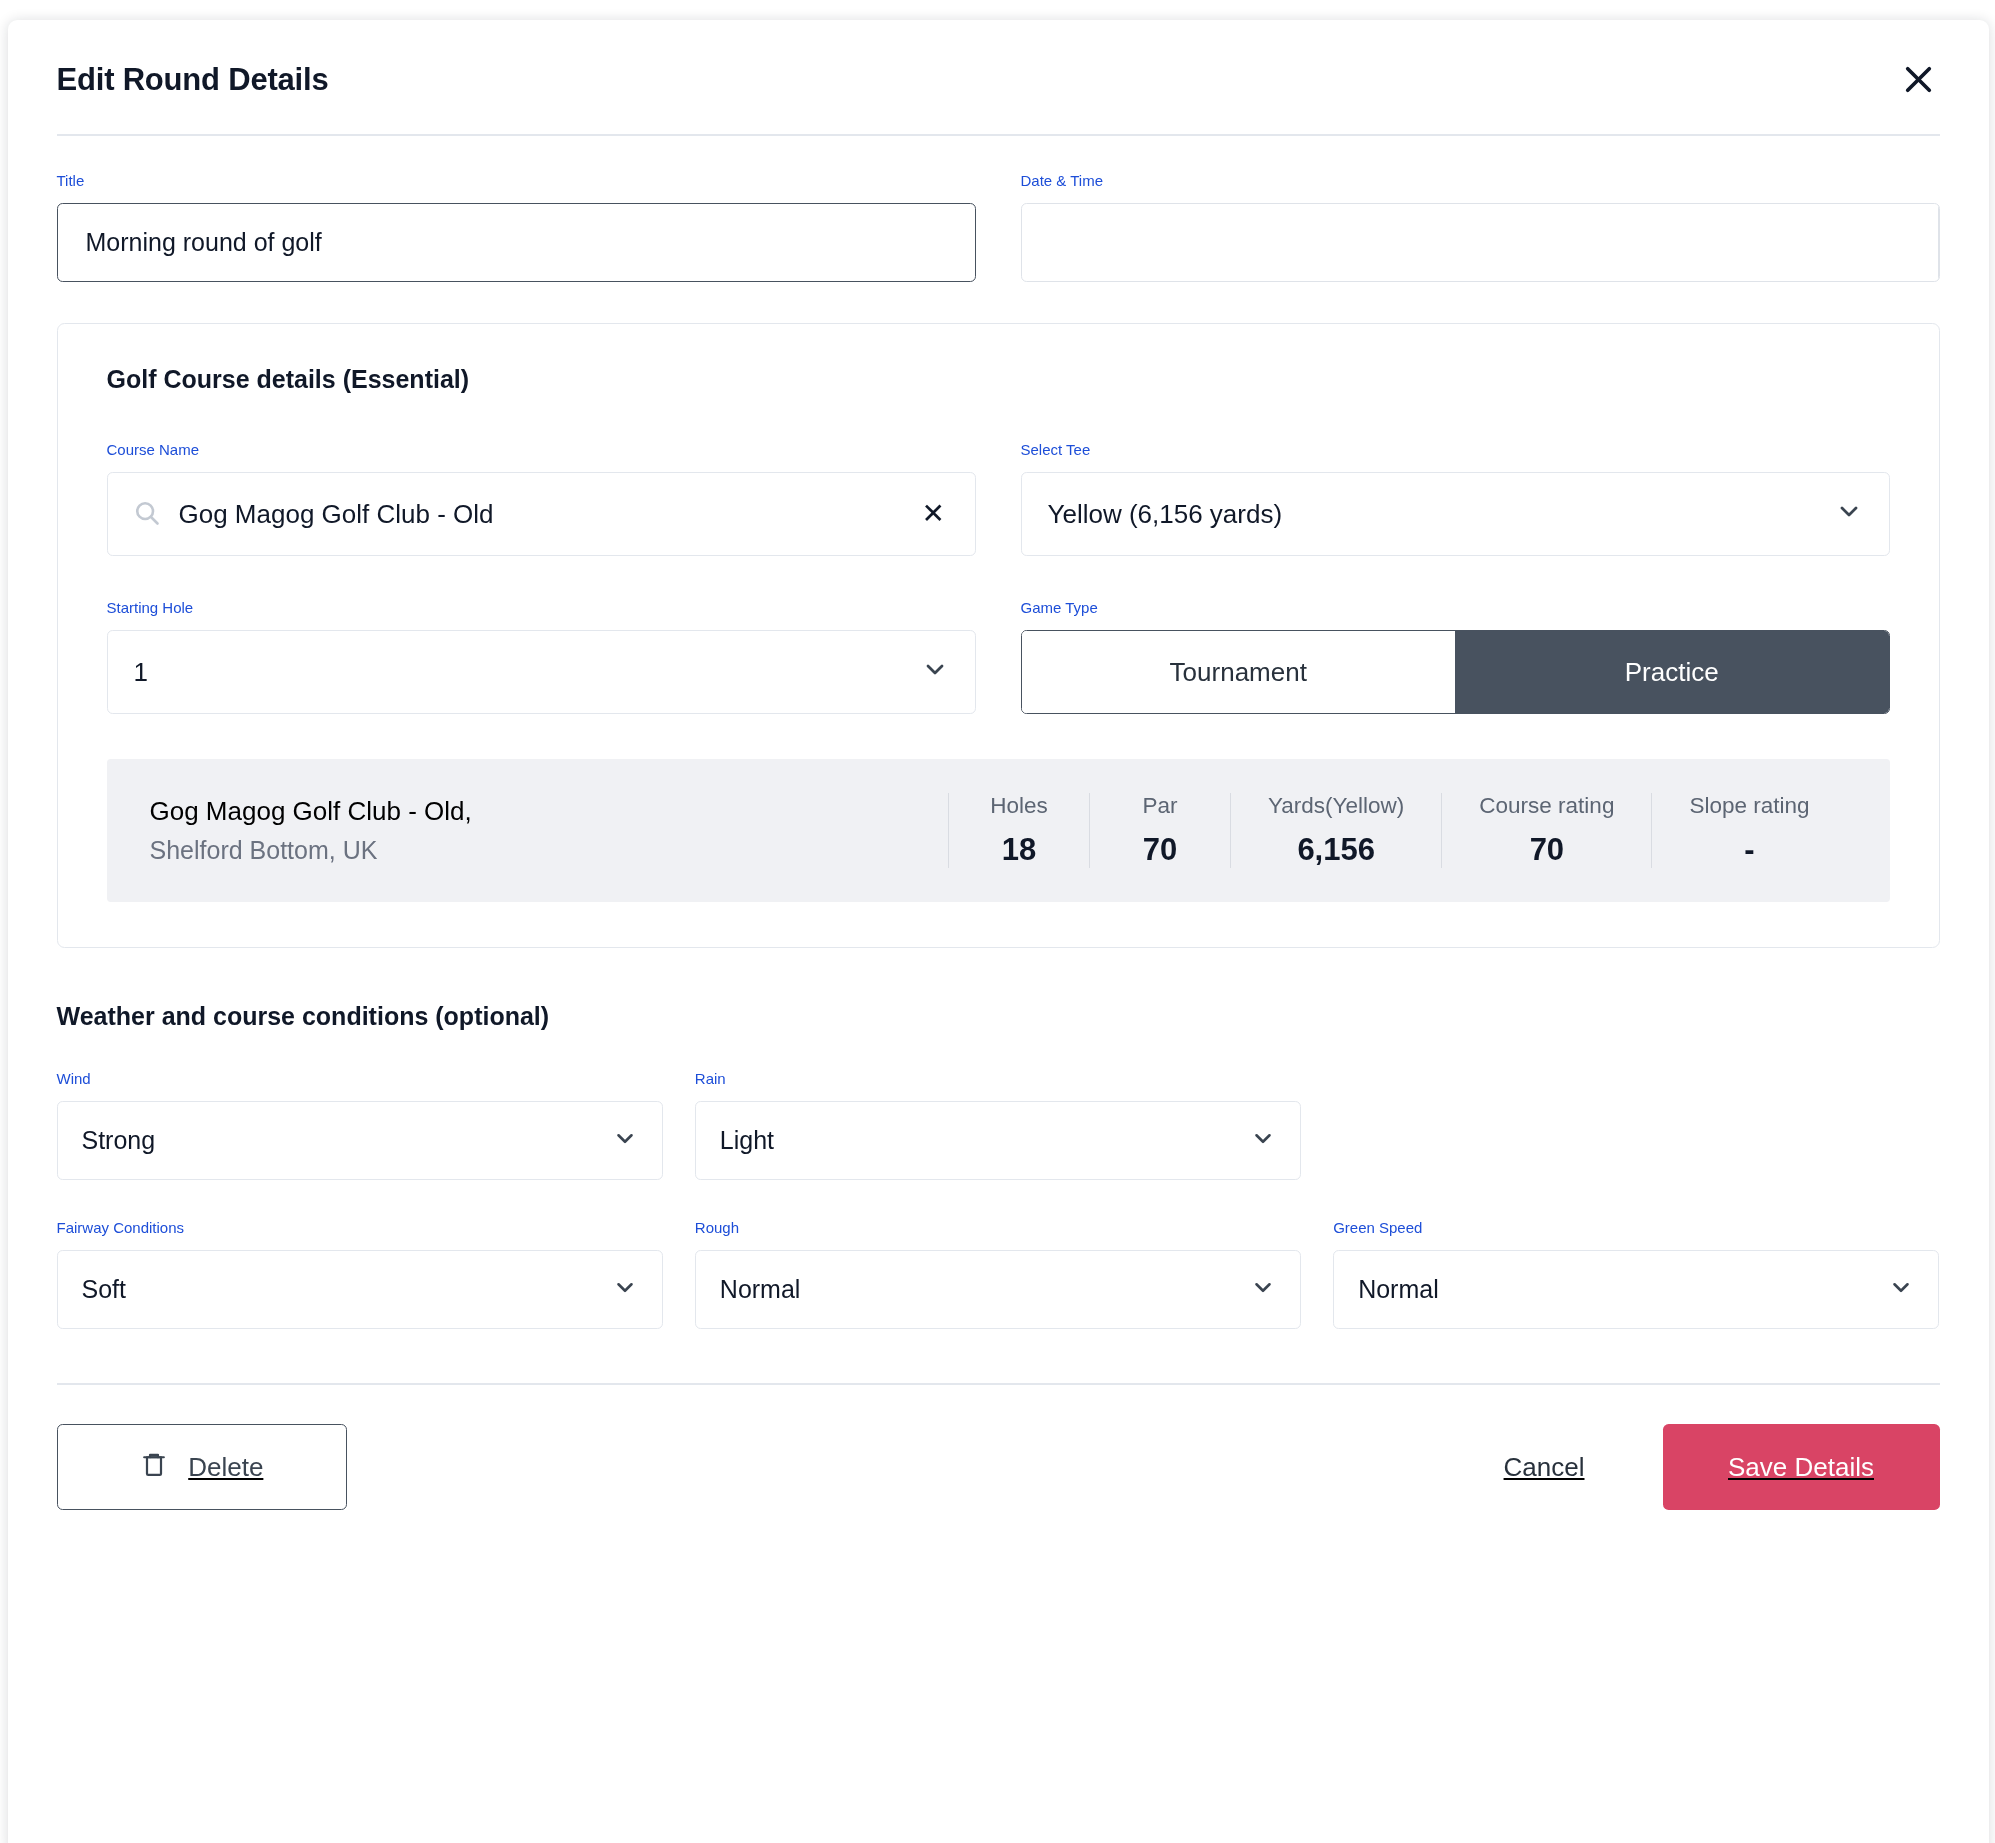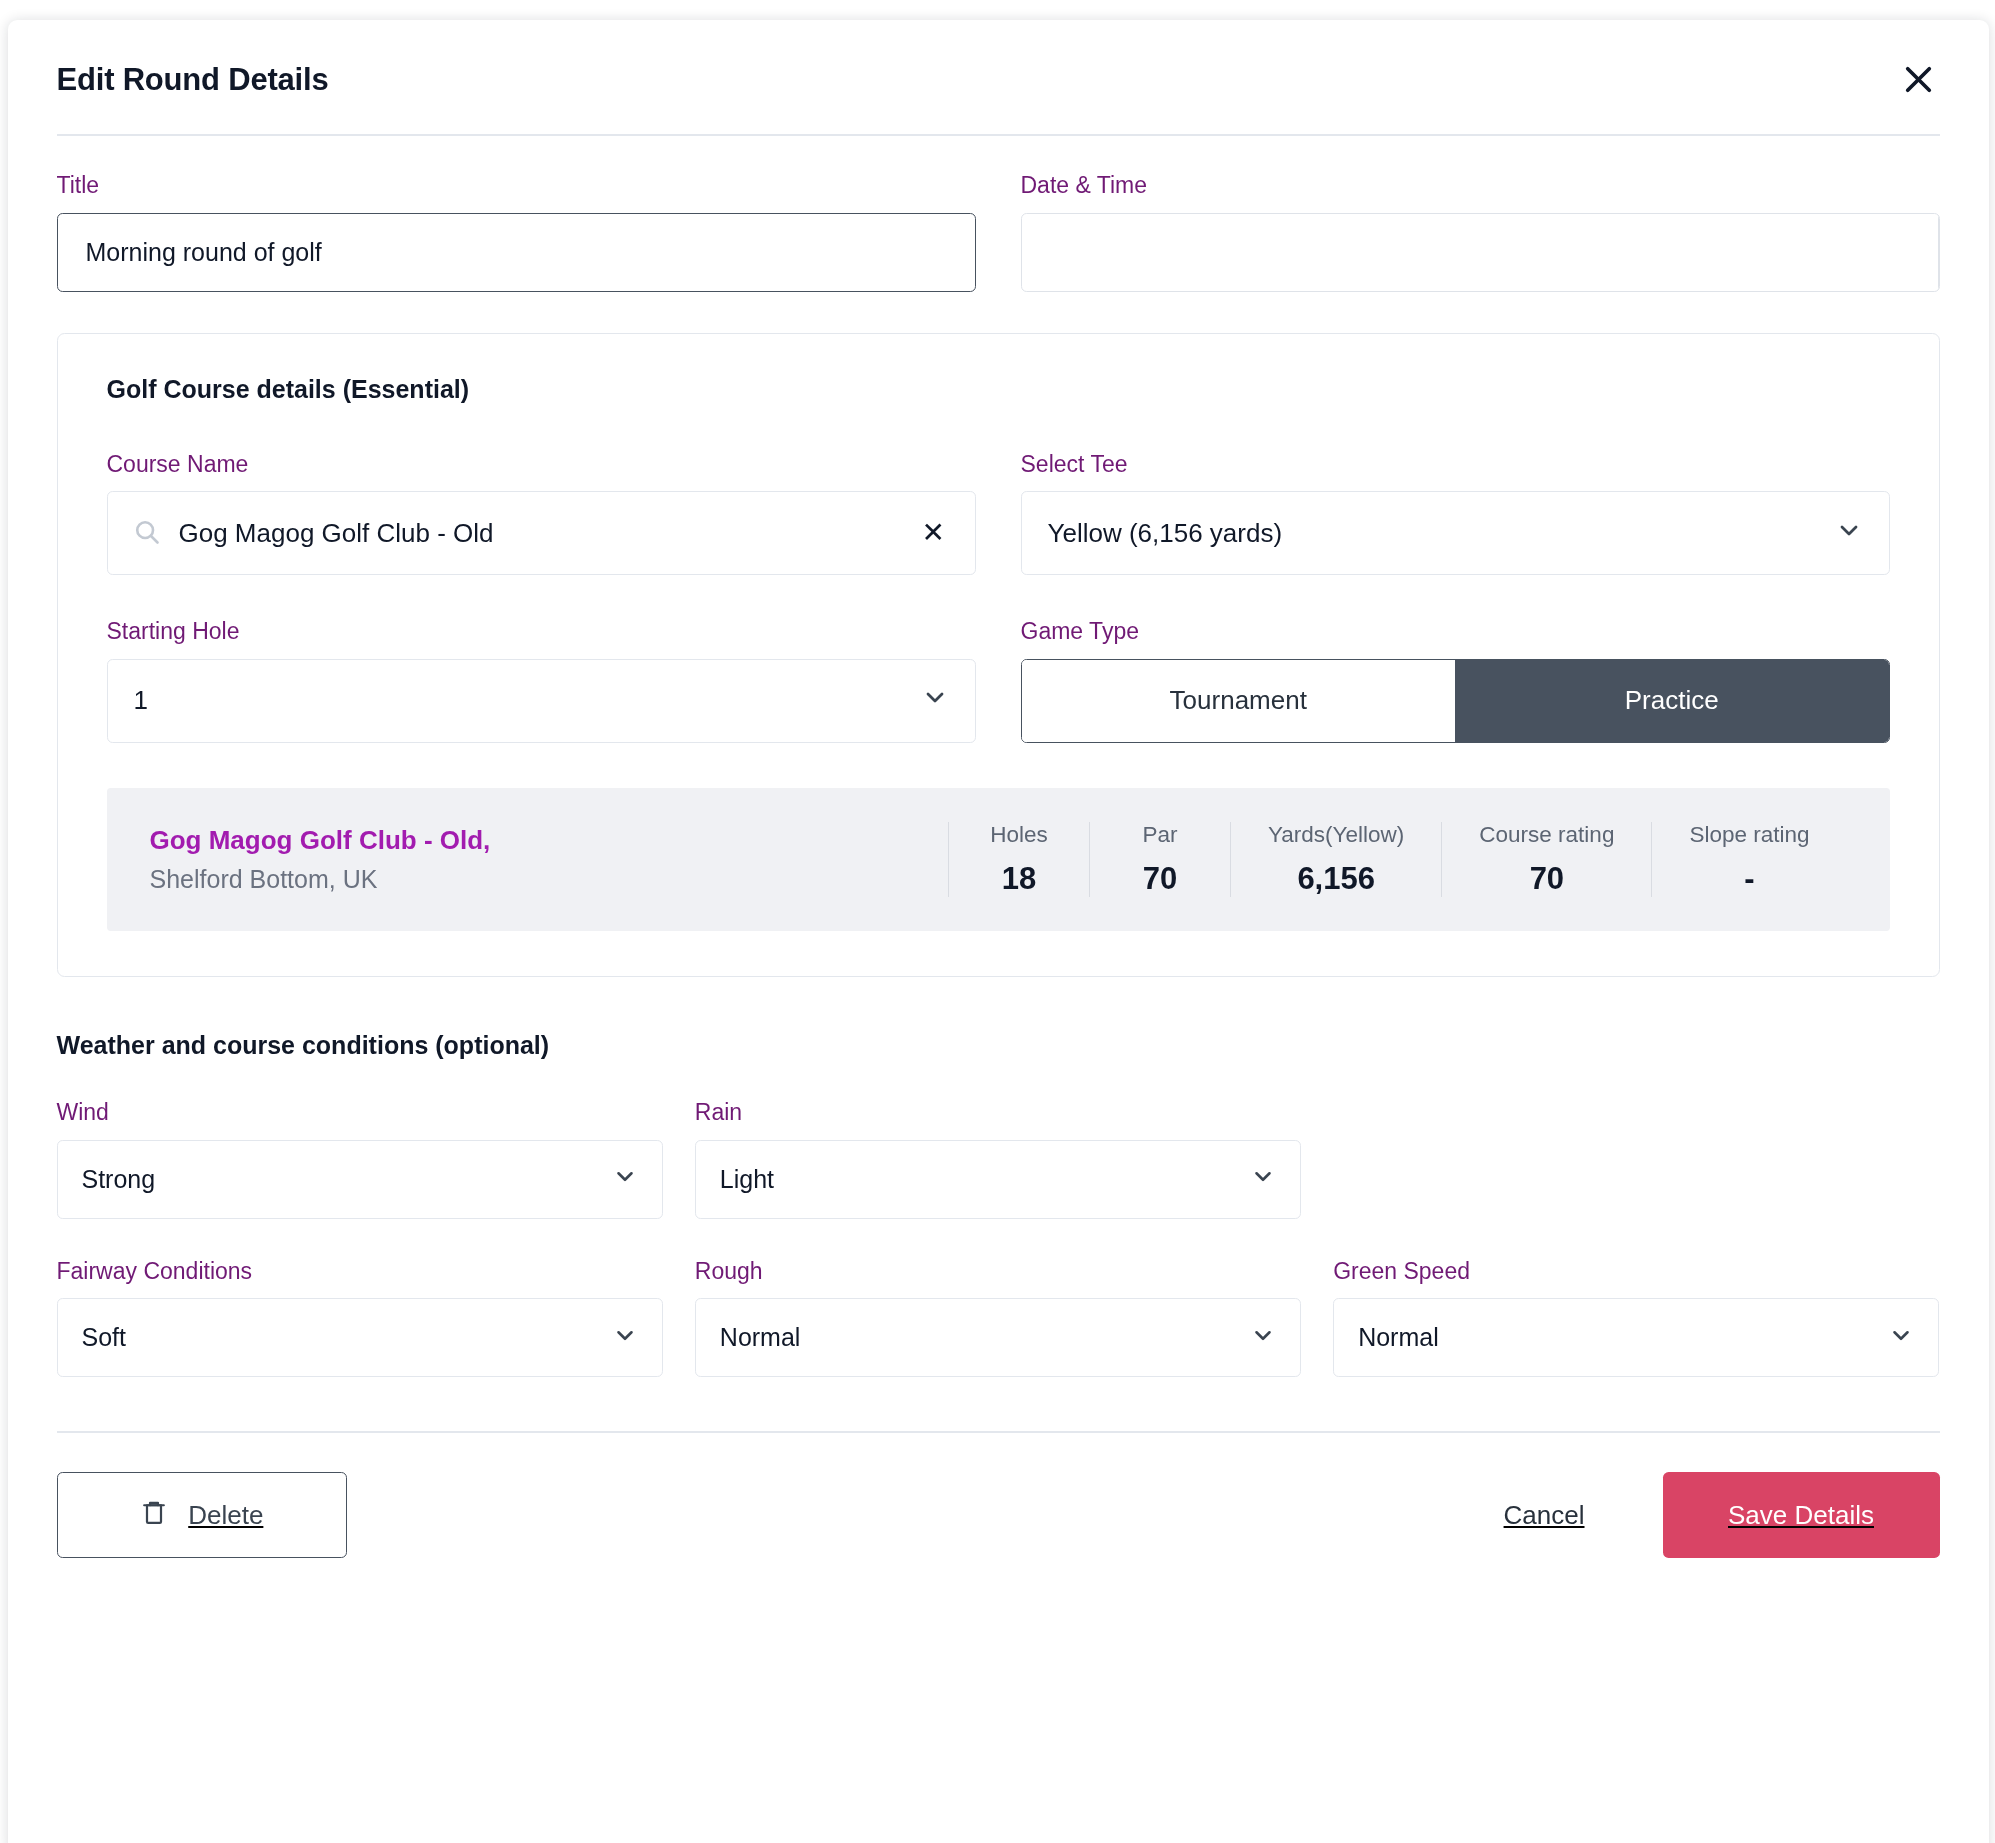--- a/index.html
+++ b/index.html
@@ -50,22 +50,22 @@
     margin-top: -3.7px;
   }
   .header-rule {
     height: 1.9px;
     background: #e3e7ed;
     margin-top: 32px;
   }
 
   
   .field-label {
-    font-size: 23px;
-    color: #701a75;
+    font-size: 15px;
+    color: #1d4ed8;
     margin-bottom: 13px;
     line-height: 1.2;
   }
   .text-input {
     height: 79px;
     border: 1.9px solid #48525f;
     border-radius: 5.6px;
     display: flex;
     align-items: center;
     padding: 0 28px;
@@ -205,22 +205,22 @@
     padding: 34px 43px;
   }
   .summary-name {
     flex: 1;
     display: flex;
     flex-direction: column;
     justify-content: center;
   }
   .summary-name .n1 {
     font-size: 26px;
-    font-weight: bold;
-    color: #a21caf;
+    font-weight: normal;
+    color: #000000;
     margin-bottom: 9.4px;
   }
   .summary-name .n2 {
     font-size: 25px;
     color: #6b7280;
   }
   .stat {
     padding: 0 37px;
     border-left: 1.9px solid #d9dce2;
     display: flex;

